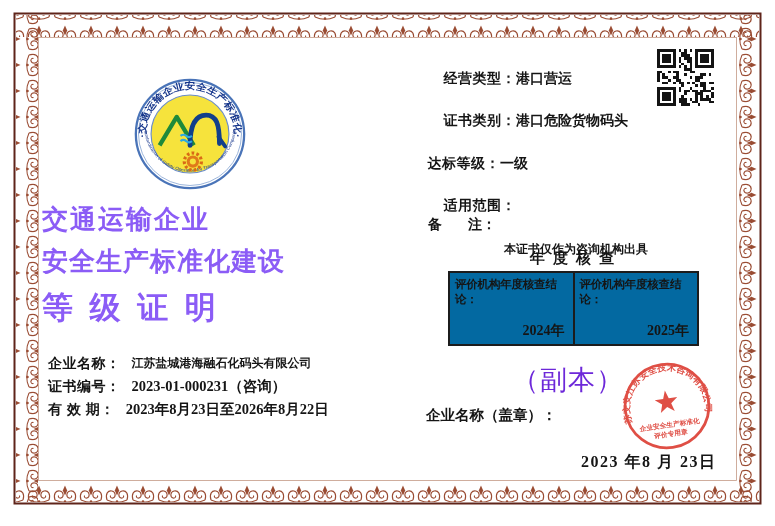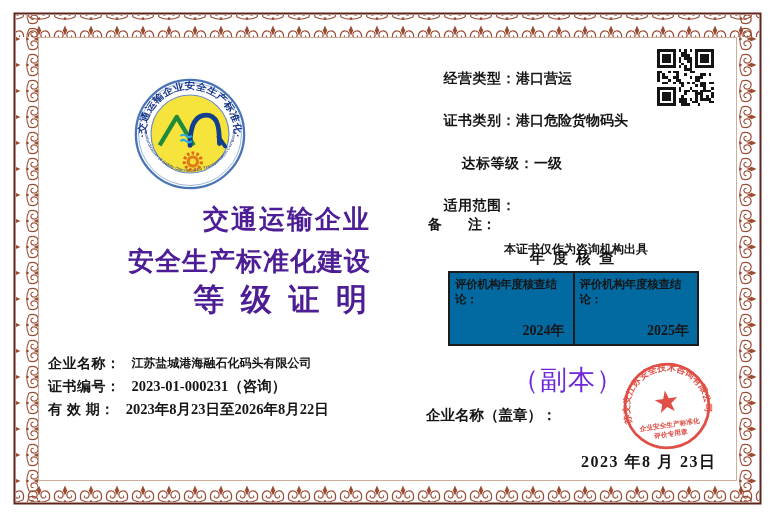--- a/index.html
+++ b/index.html
@@ -11,24 +11,24 @@
   .abs { position:absolute; }
 
   
   #frame { position:absolute; left:0; top:0; width:775px; height:526px; }
 
   
   .logo-box { left:133px; top:77px; width:114px; height:114px; }
   .logo-box svg { width:100%; height:100%; }
 
   
-  .title-block { left:36px; top:202px; width:335px; text-align:right; color:#4c1d95; font-weight:bold; }
+  .title-block { left:42px; top:202px; width:335px; text-align:left; color:#8b5cf6; font-weight:bold; }
   .title-l1 { font-size:26px; letter-spacing:2px; }
   .title-l2 { font-size:26px; letter-spacing:1px; margin-top:7px; }
-  .title-l3 { font-size:31px; letter-spacing:4px; margin-top:0; }
+  .title-l3 { font-size:31px; letter-spacing:4px; margin-top:8px; }
 
   
   .left-fields { left:48px; top:355px; }
   .lf-row { display:flex; align-items:flex-end; margin-bottom:7px; line-height:16px; }
   .lf-label { font-size:14px; font-weight:bold; letter-spacing:0.5px; white-space:pre; }
   .lf-value { margin-left:11px; font-size:12px; font-weight:bold; white-space:pre; }
   .lf-value.serif { font-family:"Liberation Serif", serif; font-size:14.5px; }
 
   
   .r-row { font-size:14px; font-weight:bold; white-space:pre; }
@@ -142,21 +142,21 @@
       <span class="lf-value serif">2023年8月23日至2026年8月22日</span>
     </div>
   </div>
 
   <div class="abs r-row" style="left:428px; top:54px;">
     <span class="r-label">经营类型：</span><span>港口营运</span>
   </div>
   <div class="abs r-row" style="left:428px; top:96px;">
     <span class="r-label">证书类别：</span><span>港口危险货物码头</span>
   </div>
-  <div class="abs r-row" style="left:428px; top:139px;font-family:Liberation Mono, monospace;">
+  <div class="abs r-row" style="left:412px; top:139px;">
     <span class="r-label">达标等级：</span><span>一级</span>
   </div>
   <div class="abs r-row" style="left:428px; top:181px;">
     <span class="r-label">适用范围：</span><span></span>
   </div>
 
   <div class="abs qr-box">
     <svg id="qrsvg" viewBox="0 0 21 21">
         <rect x="0" y="0" width="1.02" height="1.02" fill="#141414"></rect>
         <rect x="1" y="0" width="1.02" height="1.02" fill="#141414"></rect>

